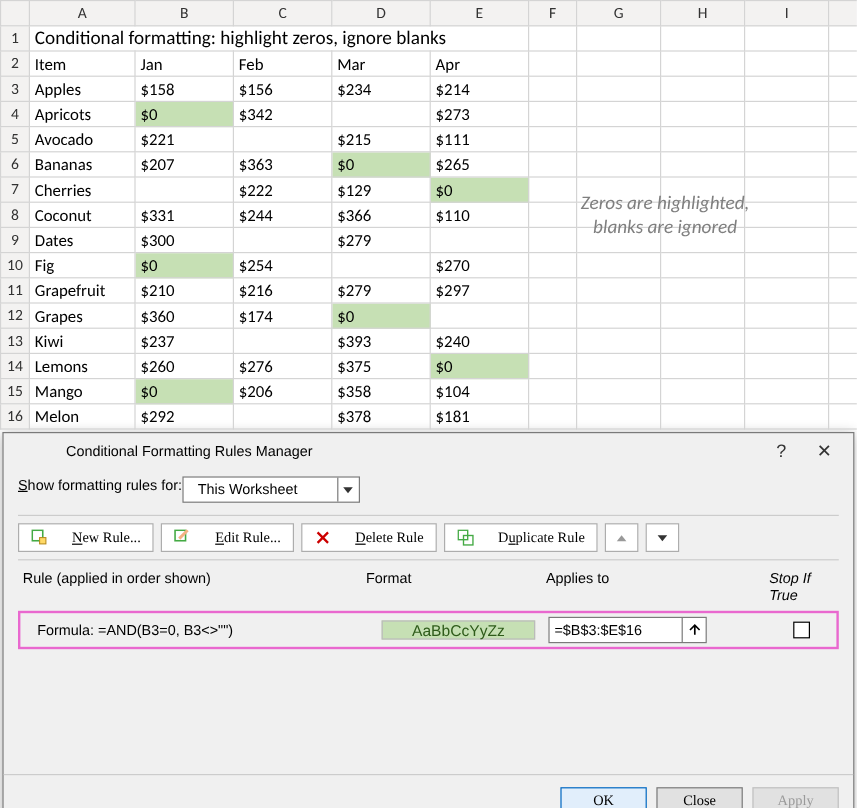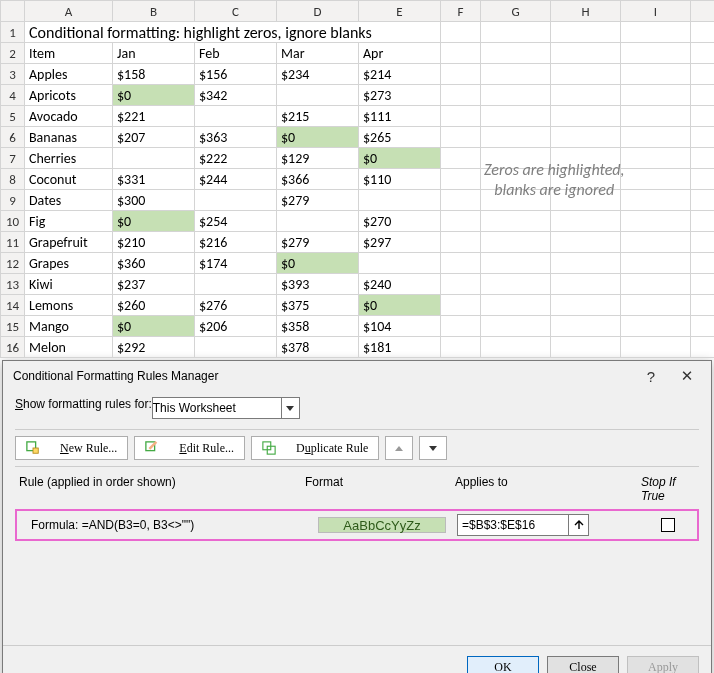--- a/index.html
+++ b/index.html
@@ -63,39 +63,40 @@
   
   .dialog {
     margin: 2px;
     border: 1px solid #7a7a7a;
     background: #f0f0f0;
     box-shadow: 0 2px 10px rgba(0,0,0,.3);
   }
   .dialog-title {
     display: flex;
     align-items: center;
-    padding: 4px 6px 4px 10px;
+    padding: 4px 6px 4px 24px;
     font-family: "Segoe UI", sans-serif;
     font-size: 12px;
     color: #000;
+    margin-left: 28px;
   }
   .dialog-title .spacer { flex: 1; }
   .title-btn {
     width: 36px; height: 22px;
     display: flex; align-items: center; justify-content: center;
     font-size: 15px; color: #333;
   }
   .dialog-body { padding: 6px 12px 4px; font-family: "Segoe UI", sans-serif; font-size: 12px; }
   .show-row { display: flex; align-items: flex-start; gap: 0; margin-bottom: 10px; }
   .show-row label .u { text-decoration: underline; }
   .combo {
     border: 1px solid #7a7a7a;
     background: #fff;
     height: 22px;
-    padding: 0 0;
+    padding: 0 12px;
     display: flex; align-items: center;
     width: 148px;
     position: relative;
   }
   .combo .chev {
     position: absolute; right: 0; top: 0; bottom: 0;
     width: 18px;
     border-left: 1px solid #7a7a7a;
     display:flex;align-items:center;justify-content:center;
   }
@@ -448,20 +449,26 @@
       </div>
       <div class="btn">
         <svg class="icon-svg" viewBox="0 0 16 16">
             <rect x="1" y="1" width="10" height="10" fill="none" stroke="#4a4" stroke-width="1.5"></rect>
             <path d="M6 10 L14 2 L12 0 L4 8 Z" fill="#f4b183"></path>
           </svg>
         <span><span class="u">E</span>dit Rule...</span>
       </div>
       <div class="btn">
         <svg class="icon-svg" viewBox="0 0 16 16">
+            <path d="M3 3 L13 13 M13 3 L3 13" stroke="#c00" stroke-width="2.2"></path>
+          </svg>
+        <span><span class="u">D</span>elete Rule</span>
+      </div>
+      <div class="btn">
+        <svg class="icon-svg" viewBox="0 0 16 16">
             <rect x="1" y="1" width="9" height="9" fill="none" stroke="#4a4" stroke-width="1.3"></rect>
             <rect x="6" y="6" width="9" height="9" fill="none" stroke="#4a4" stroke-width="1.3"></rect>
           </svg>
         <span>D<span class="u">u</span>plicate Rule</span>
       </div>
       <div class="btn small">
           <span class="chev-up"></span>
         </div>
       <div class="btn small">
           <span class="chev-down"></span>

